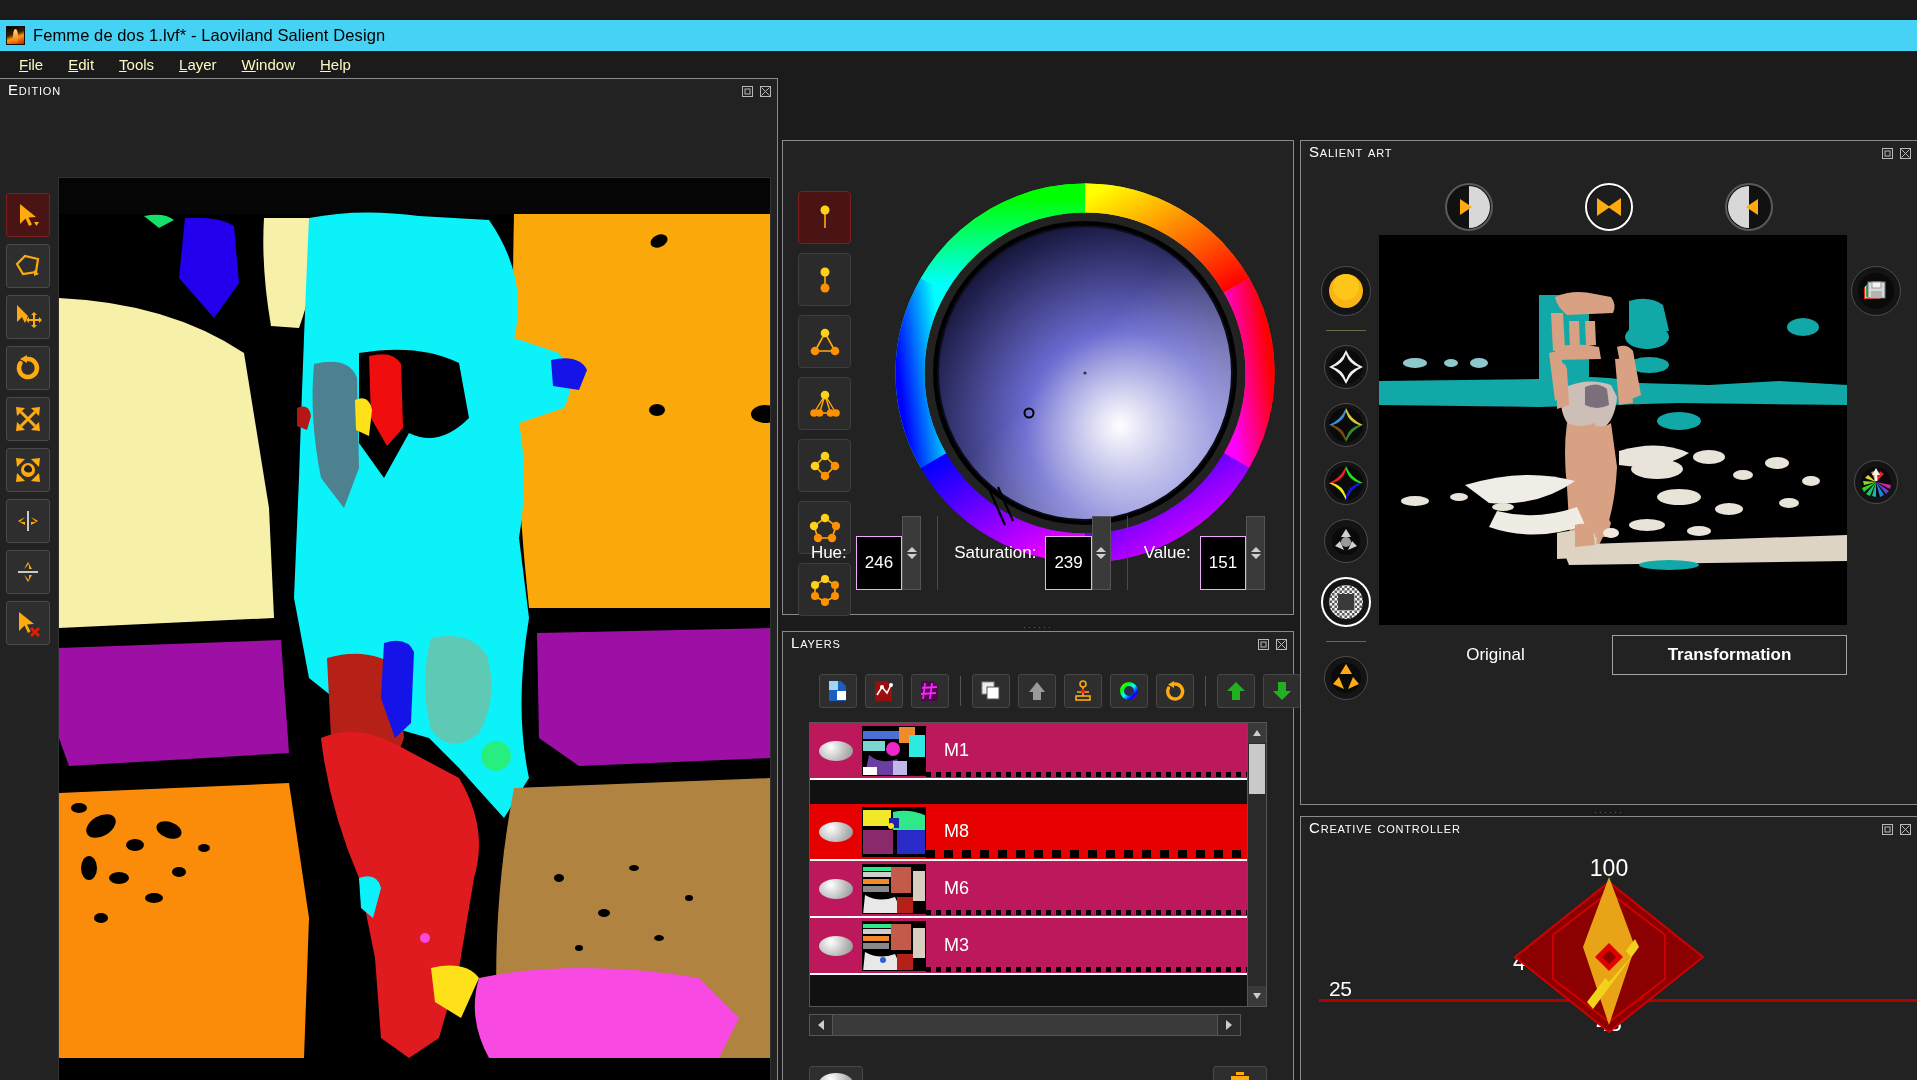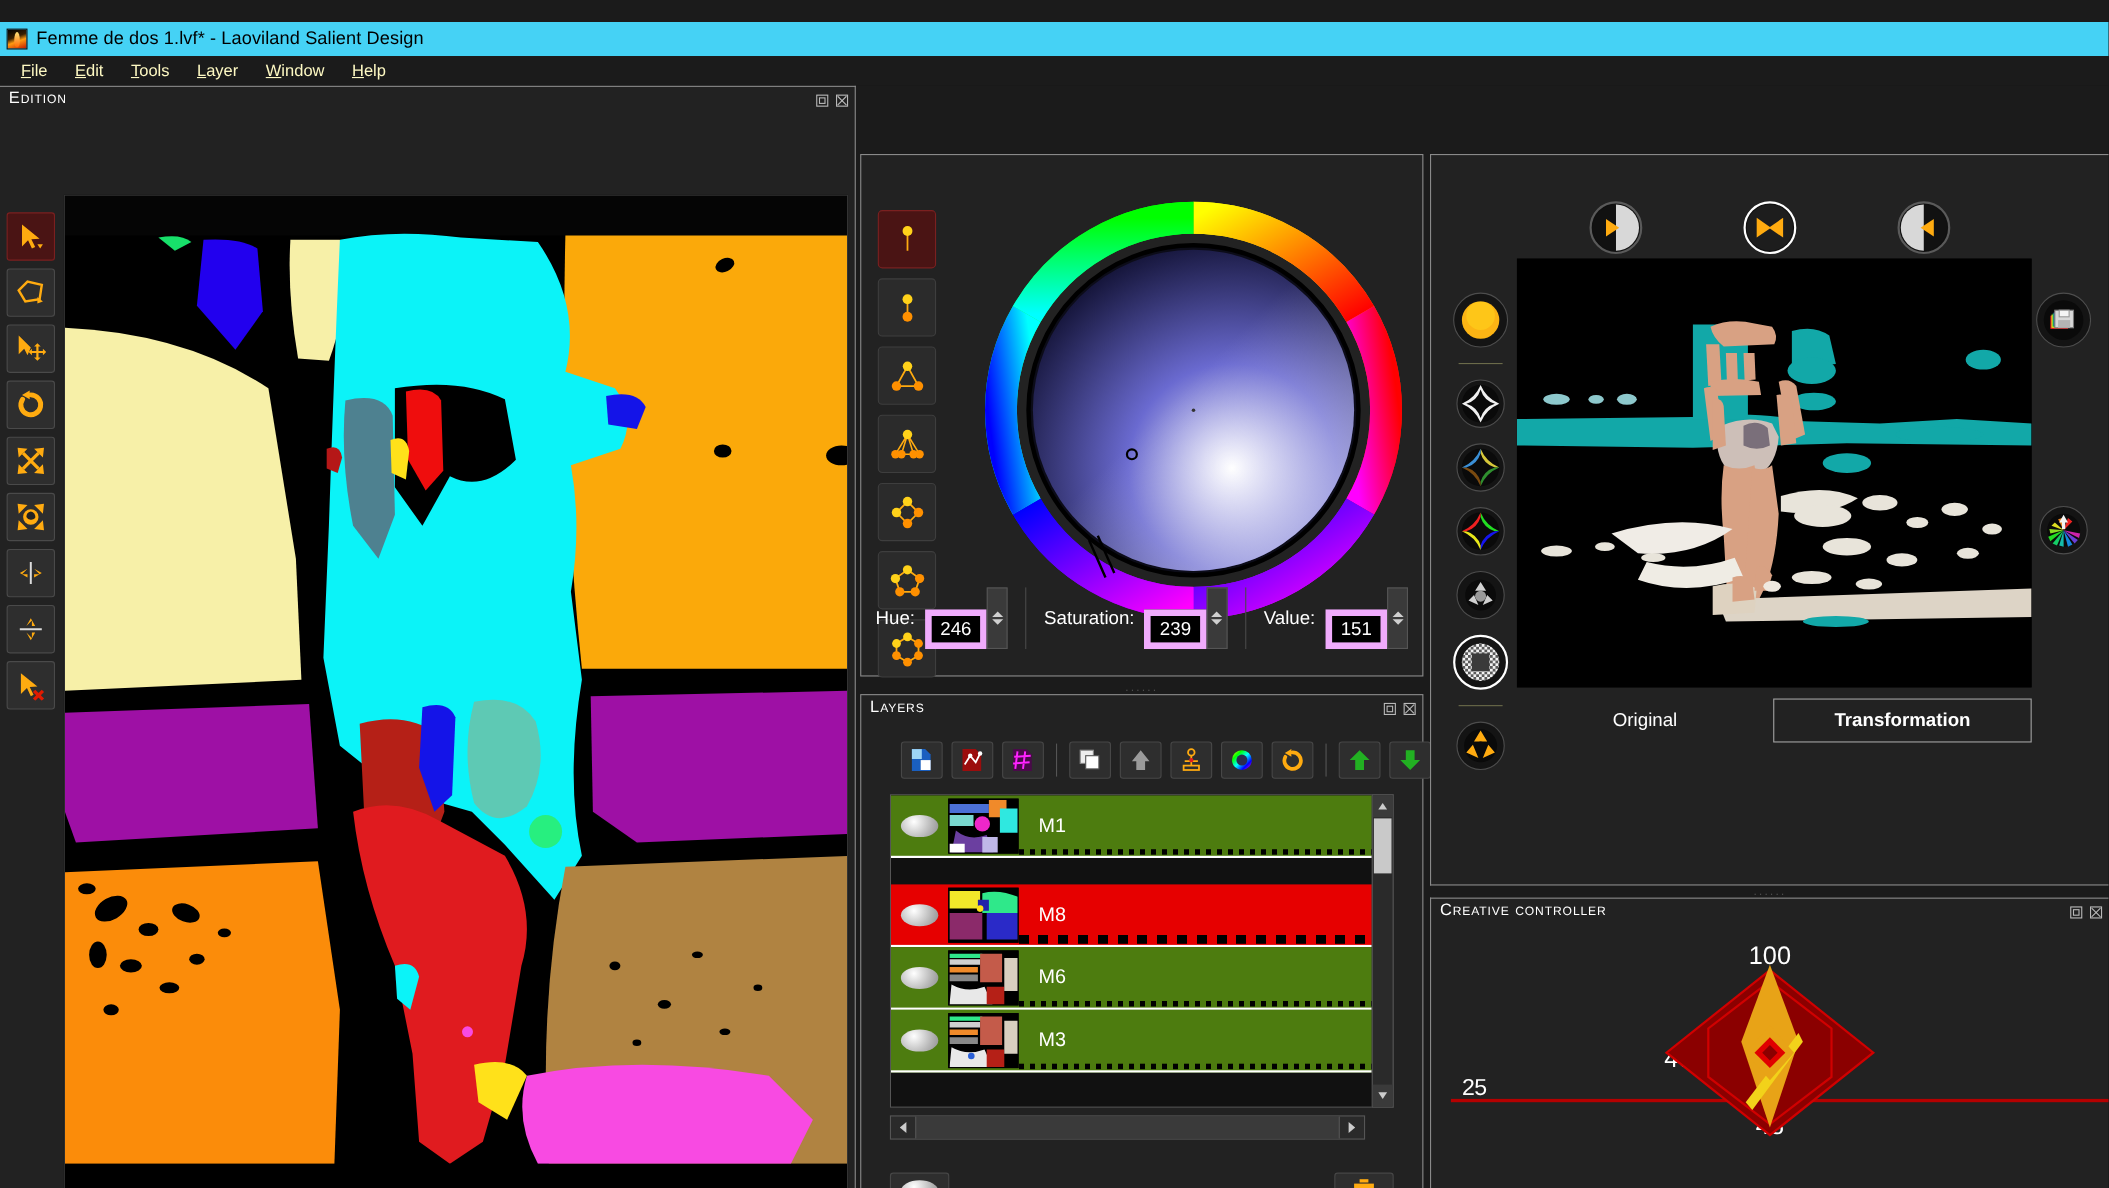--- a/index.html
+++ b/index.html
@@ -48,40 +48,40 @@
   .hbtn { width:53px; height:53px; background:#2b2b2b; border:1px solid #3e3e3e;
     border-radius:4px; display:flex; align-items:center; justify-content:center; }
   .hbtn.active { background:#4a1414; border-color:#7b2020; }
   .wheel { position:absolute; left:112px; top:42px; width:380px; height:380px; }
   .hsv-row { position:absolute; left:0; bottom:24px; width:100%; display:flex;
     align-items:center; justify-content:center; gap:0; }
   .hsv-g { display:flex; align-items:center; gap:9px; padding:0 16px; }
   .hsv-g + .hsv-g { border-left:1px solid #4a4a4a; }
   .hsv-lab { color:#fff; font-size:17px; }
   .spin { display:flex; align-items:stretch; }
-  .spin .val { background:#000; border:6px solid #f0abfc; color:#fff; font-size:17px;
-    padding:2px 8px; min-width:44px; text-align:center;margin-top:20px; }
+  .spin .val { background:#000; border:1px solid #f0abfc; color:#fff; font-size:17px;
+    padding:16px 8px; min-width:44px; text-align:center;margin-top:20px; }
   .spin .arrows { width:19px; background:#3a3a3a; border:1px solid #555; display:flex;
     flex-direction:column; align-items:center; justify-content:center; gap:2px; }
   .spin .arrows i { display:block; width:0;height:0;border-left:5px solid transparent;
     border-right:5px solid transparent; }
   .spin .arrows i.up{border-bottom:5px solid #cfcfcf;}
   .spin .arrows i.dn{border-top:5px solid #cfcfcf;}
 
   
   #layers { left:782px; top:553px; width:512px; height:490px; }
   .grip { position:absolute; left:0; top:-10px; width:100%; text-align:center;
     color:#6a6a6a; font-size:9px; letter-spacing:2px; }
   .layer-tools { position:absolute; left:36px; top:42px; display:flex; gap:8px; align-items:center;}
   .ltool { width:38px; height:34px; background:#2e2e2e; border:1px solid #474747;
     border-radius:3px; display:flex; align-items:center; justify-content:center; }
   .lsep { width:1px; height:30px; background:#555; margin:0 3px; }
   .layer-list { position:absolute; left:26px; top:90px; width:458px; height:285px;
     background:#111; border:1px solid #555; overflow:hidden; }
-  .lrow { height:57px; display:flex; align-items:center; background:#4d7c0f;
+  .lrow { height:57px; display:flex; align-items:center; background:#be185d;
     border-bottom:2px solid #fff; position:relative; }
   .lrow.sel { background:#e60000;margin-top:24px; }
   .lrow .eye { width:52px; display:flex; align-items:center; justify-content:center; }
   .lrow .eye b { display:block; width:34px; height:20px; border-radius:50%;
     background:radial-gradient(circle at 35% 30%,#fff,#b8b8b8 60%,#8d8d8d); }
   .lrow .th { width:64px; height:50px; border:1px solid #000; overflow:hidden; background:#000;}
   .lrow .nm { color:#fff; font-size:18px; margin-left:18px; }
   .lrow .dash { position:absolute; left:116px; right:0; bottom:1px; height:5px;
     background:repeating-linear-gradient(90deg,#000 0 5px,transparent 5px 10px); }
   .lrow.sel .dash { height:8px; background:repeating-linear-gradient(90deg,#000 0 9px,transparent 9px 18px); }
@@ -678,20 +678,37 @@
         <svg width="22" height="24" viewBox="0 0 22 24">
             <rect x="7" y="1" width="8" height="3" fill="#ffab10"></rect>
             <rect x="2" y="5" width="18" height="4" fill="#ffab10"></rect>
             <path d="M3.5 10 h15 l-1.5 13 h-12 Z" fill="#ff6a00"></path>
           </svg>
         </div>
     </div>
   </div>
 
   <div class="panel" id="salient">
+    <div class="panel-head">
+      <div class="panel-title">Salient art</div>
+      <div class="panel-btns">
+        <div class="pbtn">
+          <svg width="13" height="13" viewBox="0 0 13 13">
+              <rect x="1.5" y="1.5" width="10" height="10" fill="none" stroke="#b9b9b9"></rect>
+              <rect x="4" y="4" width="5" height="5" fill="none" stroke="#b9b9b9"></rect>
+            </svg>
+          </div>
+        <div class="pbtn">
+          <svg width="13" height="13" viewBox="0 0 13 13">
+              <rect x="1.5" y="1.5" width="10" height="10" fill="none" stroke="#b9b9b9"></rect>
+              <path d="M2.5 2.5 L10.5 10.5 M10.5 2.5 L2.5 10.5" stroke="#b9b9b9"></path>
+            </svg>
+          </div>
+      </div>
+    </div>
 
     <div class="sa-top">
       <div class="circ">
         <svg width="44" height="44" viewBox="0 0 44 44">
             <circle cx="22" cy="22" r="21" fill="#111"></circle>
             <path d="M22 1 A21 21 0 0 1 22 43 Z" fill="#d8d8d8"></path>
             <path d="M22 1 A21 21 0 0 0 22 43 Z" fill="#111"></path>
             <path d="M13 14 L25 22 L13 30 Z" fill="#ffab10"></path>
           </svg>
         </div>

